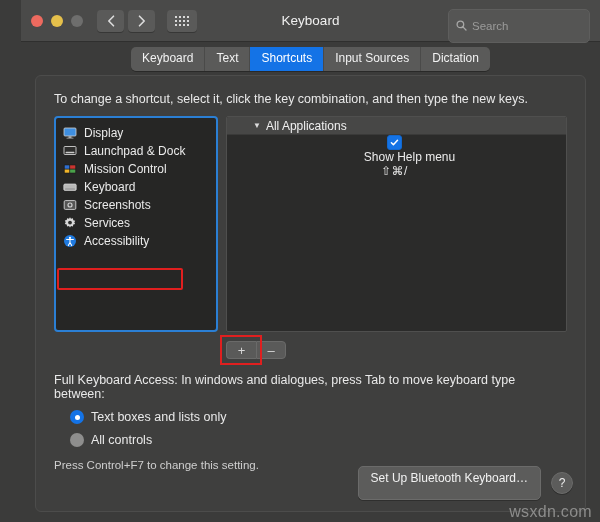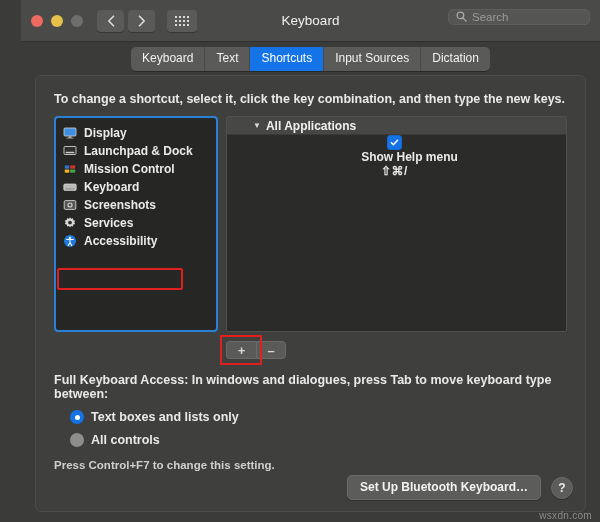--- a/index.html
+++ b/index.html
@@ -95,21 +95,21 @@
     font-size: 13.5px;
     color: #f0f0f0;
     pointer-events: none;
   }
 
   #search-field {
     position: absolute;
     right: 10px;
     top: 9px;
     width: 142px;
-    height: 16px;
+    height: 34px;
     background: #555554;
     border: 1px solid #5e5e5d;
     border-radius: 5px;
     display: flex;
     align-items: center;
     padding: 0 7px;
     box-sizing: border-box;
   }
   #search-field .mag { margin-right: 5px; flex: none; }
   #search-input {
@@ -153,21 +153,20 @@
   
   #content {
     margin: 0 14px 10px 14px;
     background: #3f3f3e;
     border: 1px solid #4c4c4b;
     border-radius: 6px;
     flex: 1 1 auto;
     position: relative;
     padding: 16px 18px 0 18px;
     box-sizing: border-box;
-    font-weight: bold;
   }
 
   #instruction {
     font-size: 12.5px;
     color: #e9e9e9;
     margin-bottom: 10px;
   }
 
   
   #panes {
@@ -346,21 +345,21 @@
     display: flex;
     align-items: center;
     gap: 10px;
   }
   #bluetooth-btn {
     background: #5c5c5b;
     border: 1px solid #6b6b6a;
     border-radius: 5px;
     font-size: 12px;
     color: #f2f2f2;
-    padding: 4px 12px 5px;
+    padding: 4px 12px 14px;
     box-shadow: 0 1px 0 rgba(0,0,0,.25);
     white-space: nowrap;
   }
   #help-btn {
     width: 20px;
     height: 20px;
     border-radius: 50%;
     background: #5c5c5b;
     border: 1px solid #6b6b6a;
     color: #ededed;
@@ -368,21 +367,21 @@
     display: flex;
     align-items: center;
     justify-content: center;
     box-shadow: 0 1px 0 rgba(0,0,0,.25);
   }
 
   #watermark {
     position: absolute;
     right: 8px;
     bottom: 1px;
-    font-size: 10px;
+    font-size: 16px;
     color: #8c8c8b;
     letter-spacing: .3px;
     text-align: right;
   }
 </style>
 </head>
 <body>
 
 <div id="window">
 

